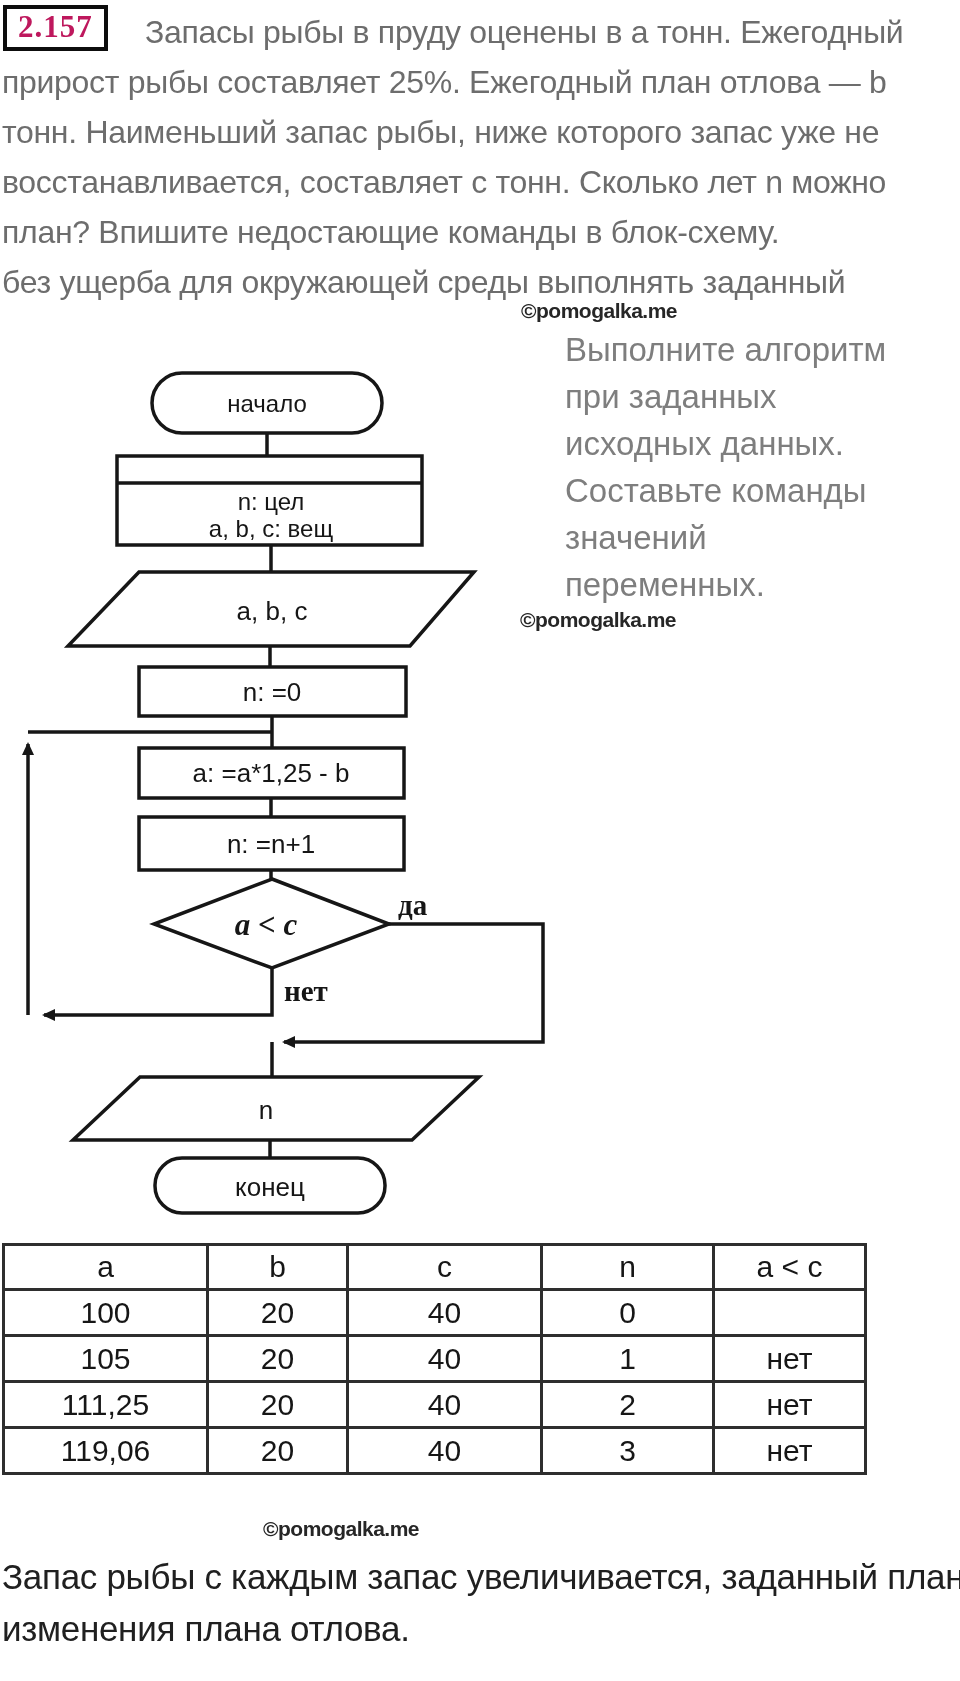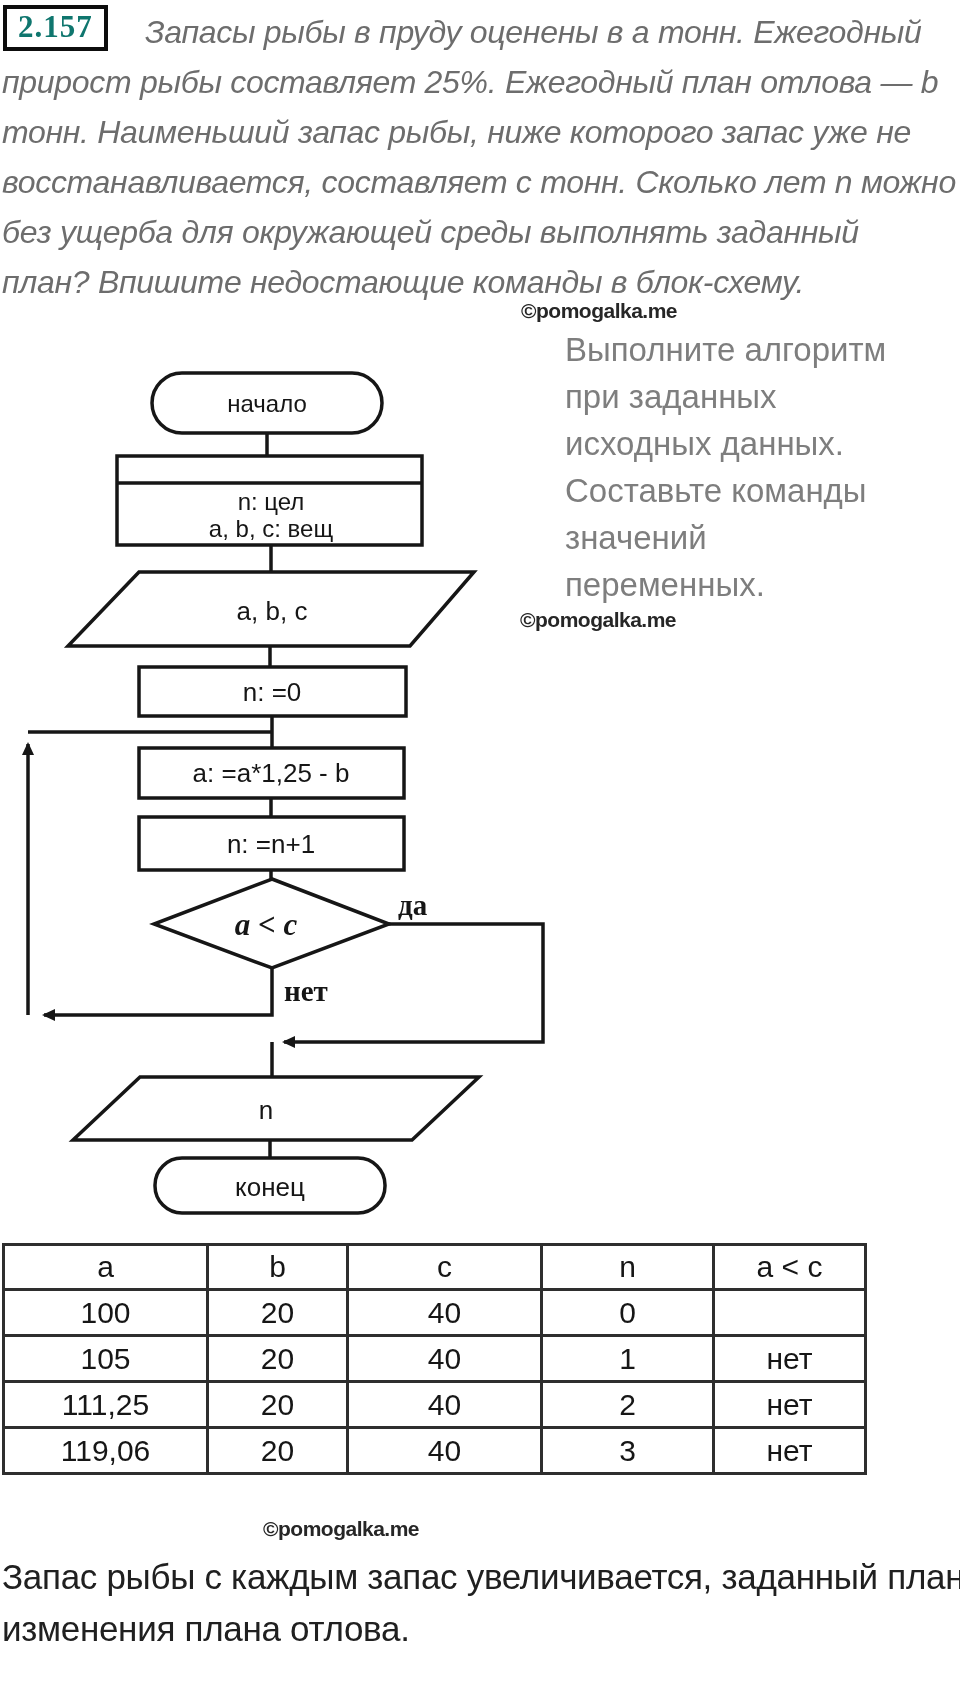--- a/index.html
+++ b/index.html
@@ -18,29 +18,28 @@
     background:var(--background);
     font-family:"Liberation Sans", sans-serif;
     overflow:hidden;
   }
   
   .problem-box{
     position:absolute;left:3px;top:5px;
     border:4px solid #0d0d0d;
     padding:0 11px 2px 11px;
     font-family:"Liberation Serif", serif;
-    font-weight:bold;font-size:31px;color:#0f766e;
+    font-weight:bold;font-size:31px;color:#be185d;
     letter-spacing:1px;
     background:#fff;
   }
   .statement{
     position:absolute;left:2px;top:7px;width:956px;
     font-size:32px;line-height:50px;color:var(--paragraph-gray);
     letter-spacing:-0.3px;
-    font-style:italic;
   }
   .st-line{white-space:nowrap;}
   .st-line.first{margin-left:143px;}
   
   .watermark{
     position:absolute;
     font-weight:bold;font-size:21px;color:var(--watermark);
     letter-spacing:-0.5px;
   }
   .wm-top{left:521px;top:299px;}
@@ -94,22 +93,22 @@
   .conclusion .c-line{white-space:nowrap;}
 </style>
 </head>
 <body>
 
 <div class="statement">
   <div class="st-line first">Запасы рыбы в пруду оценены в a тонн. Ежегодный</div>
   <div class="st-line">прирост рыбы составляет 25%. Ежегодный план отлова — b</div>
   <div class="st-line">тонн. Наименьший запас рыбы, ниже которого запас уже не</div>
   <div class="st-line">восстанавливается, составляет c тонн. Сколько лет n можно</div>
+  <div class="st-line">план? Впишите недостающие команды в блок-схему.</div>
   <div class="st-line">без ущерба для окружающей среды выполнять заданный</div>
-  <div class="st-line">план? Впишите недостающие команды в блок-схему.</div>
 </div>
 <div class="problem-box">
   <span>2.157</span>
 </div>
 
 <div class="watermark wm-top">©pomogalka.me</div>
 <div class="watermark wm-mid">©pomogalka.me</div>
 <div class="watermark wm-bottom">©pomogalka.me</div>
 
 <div class="task-note">

